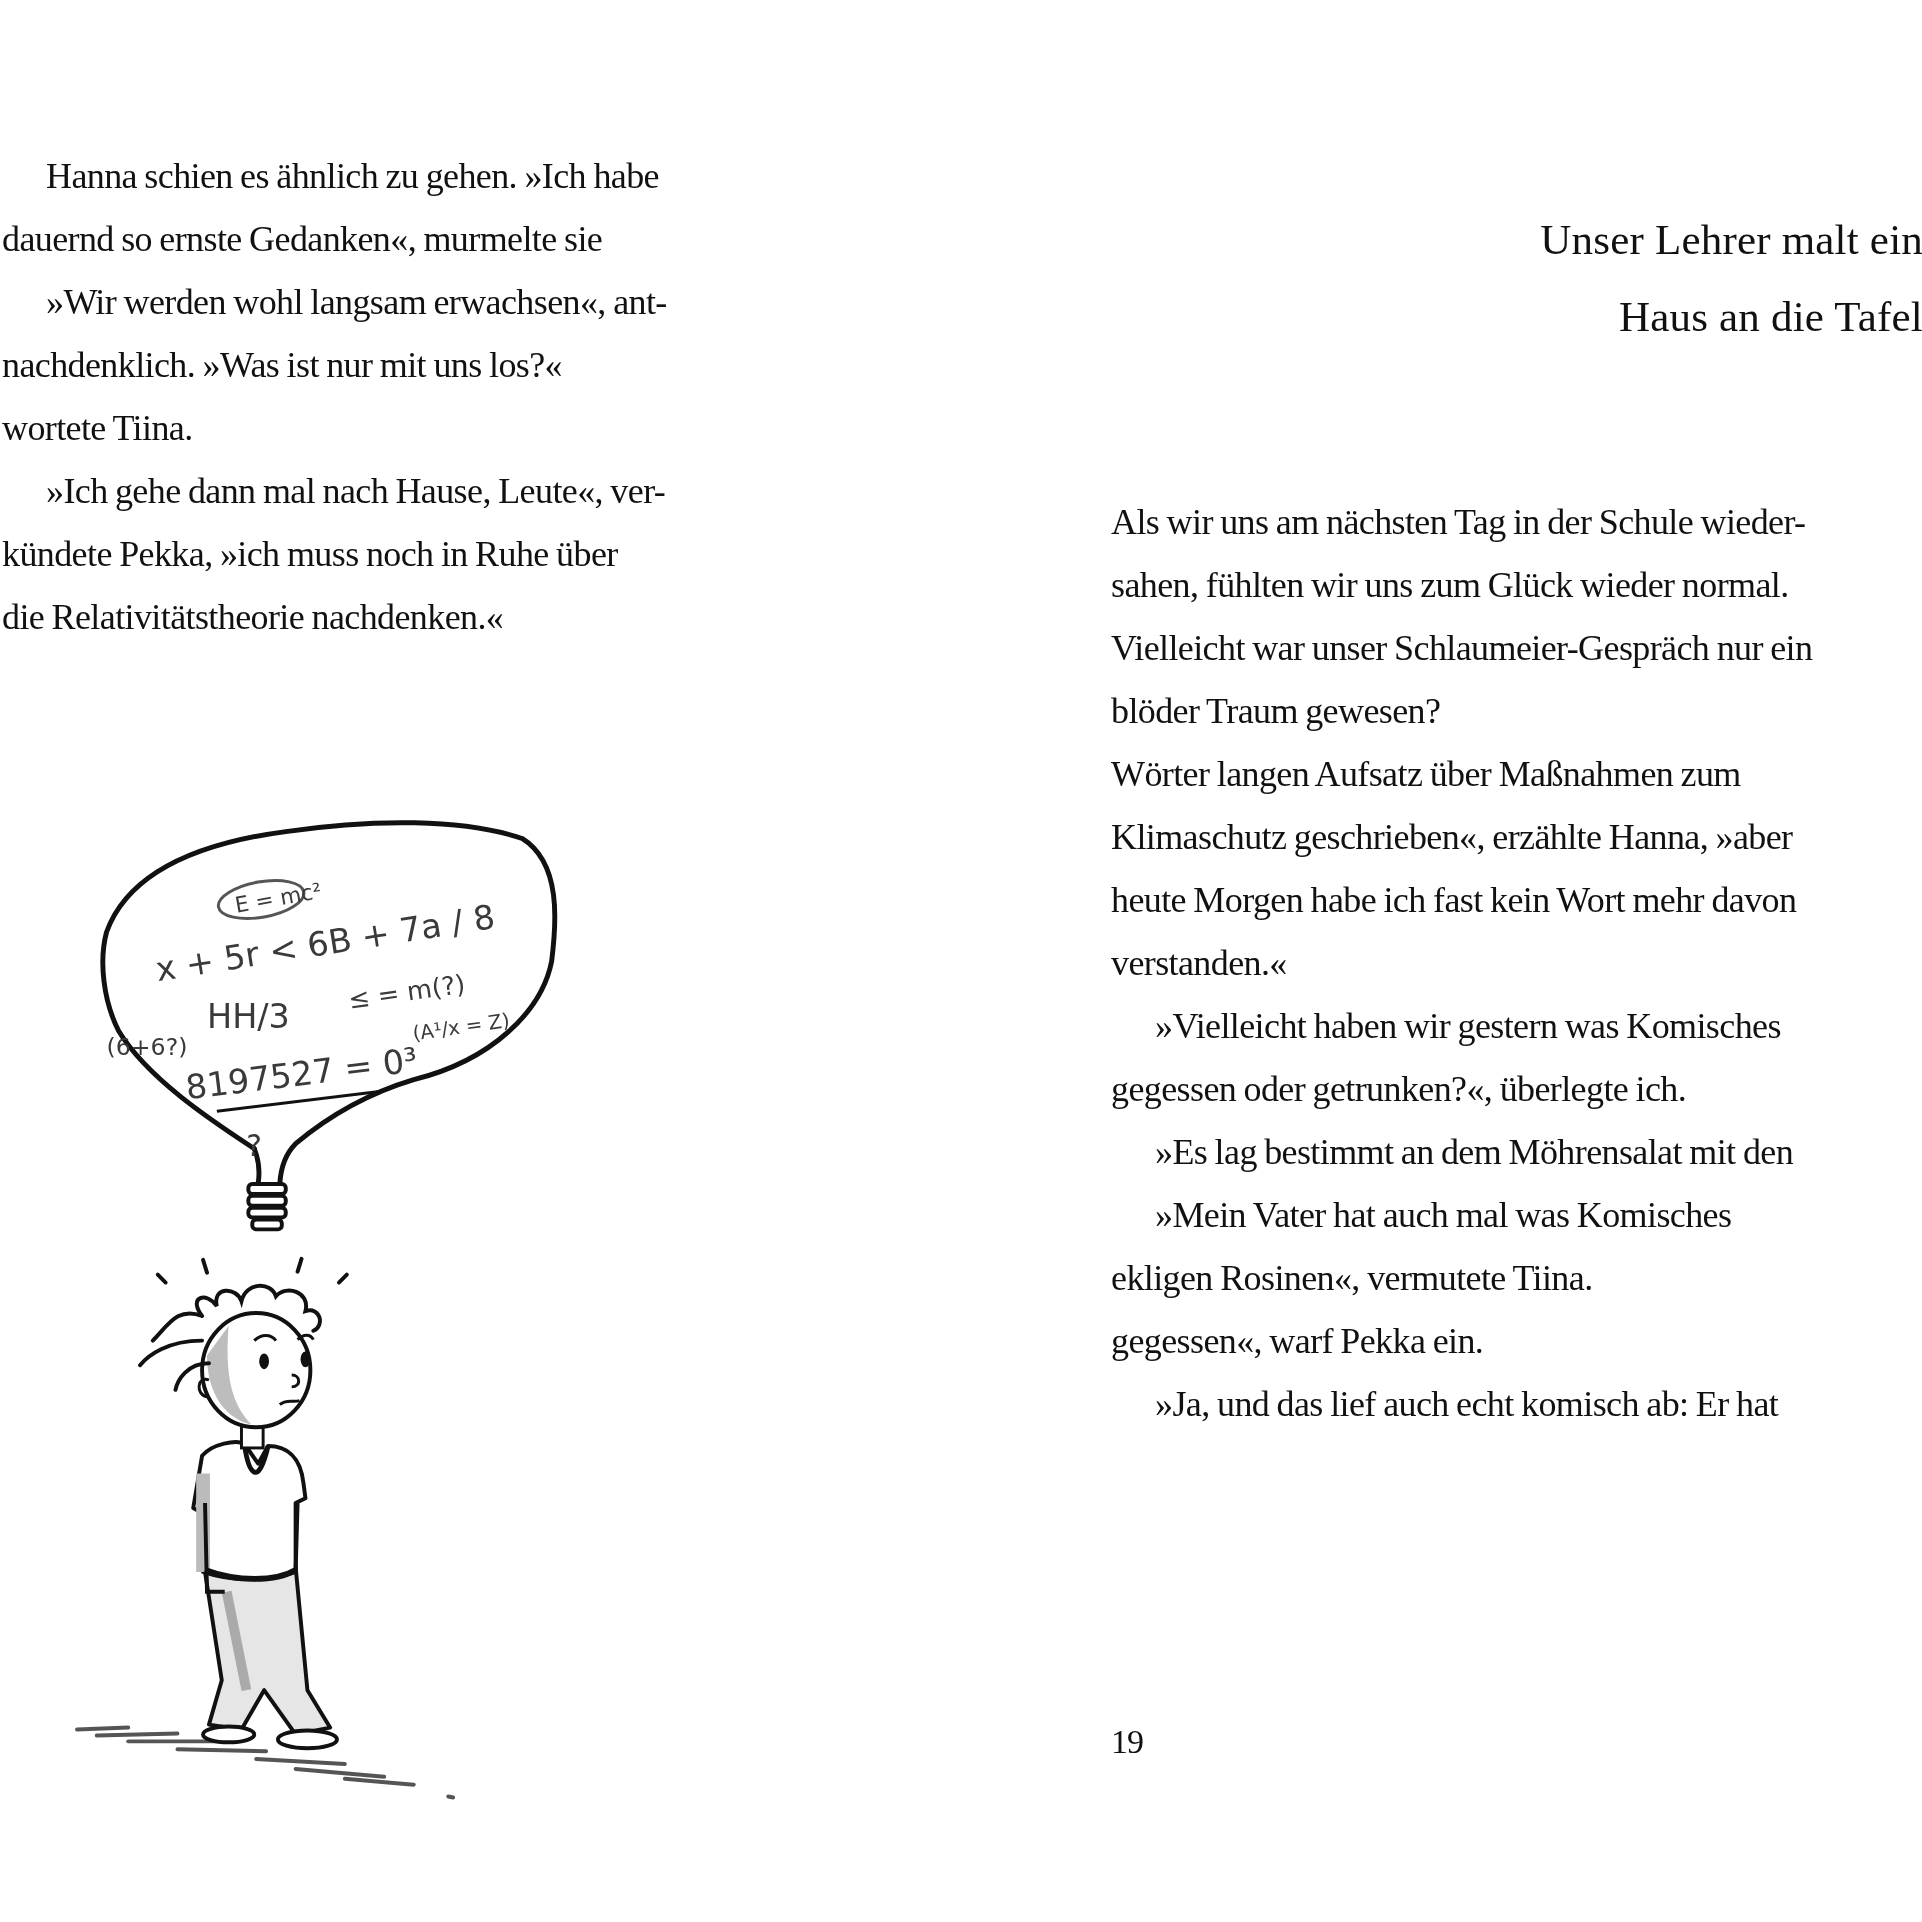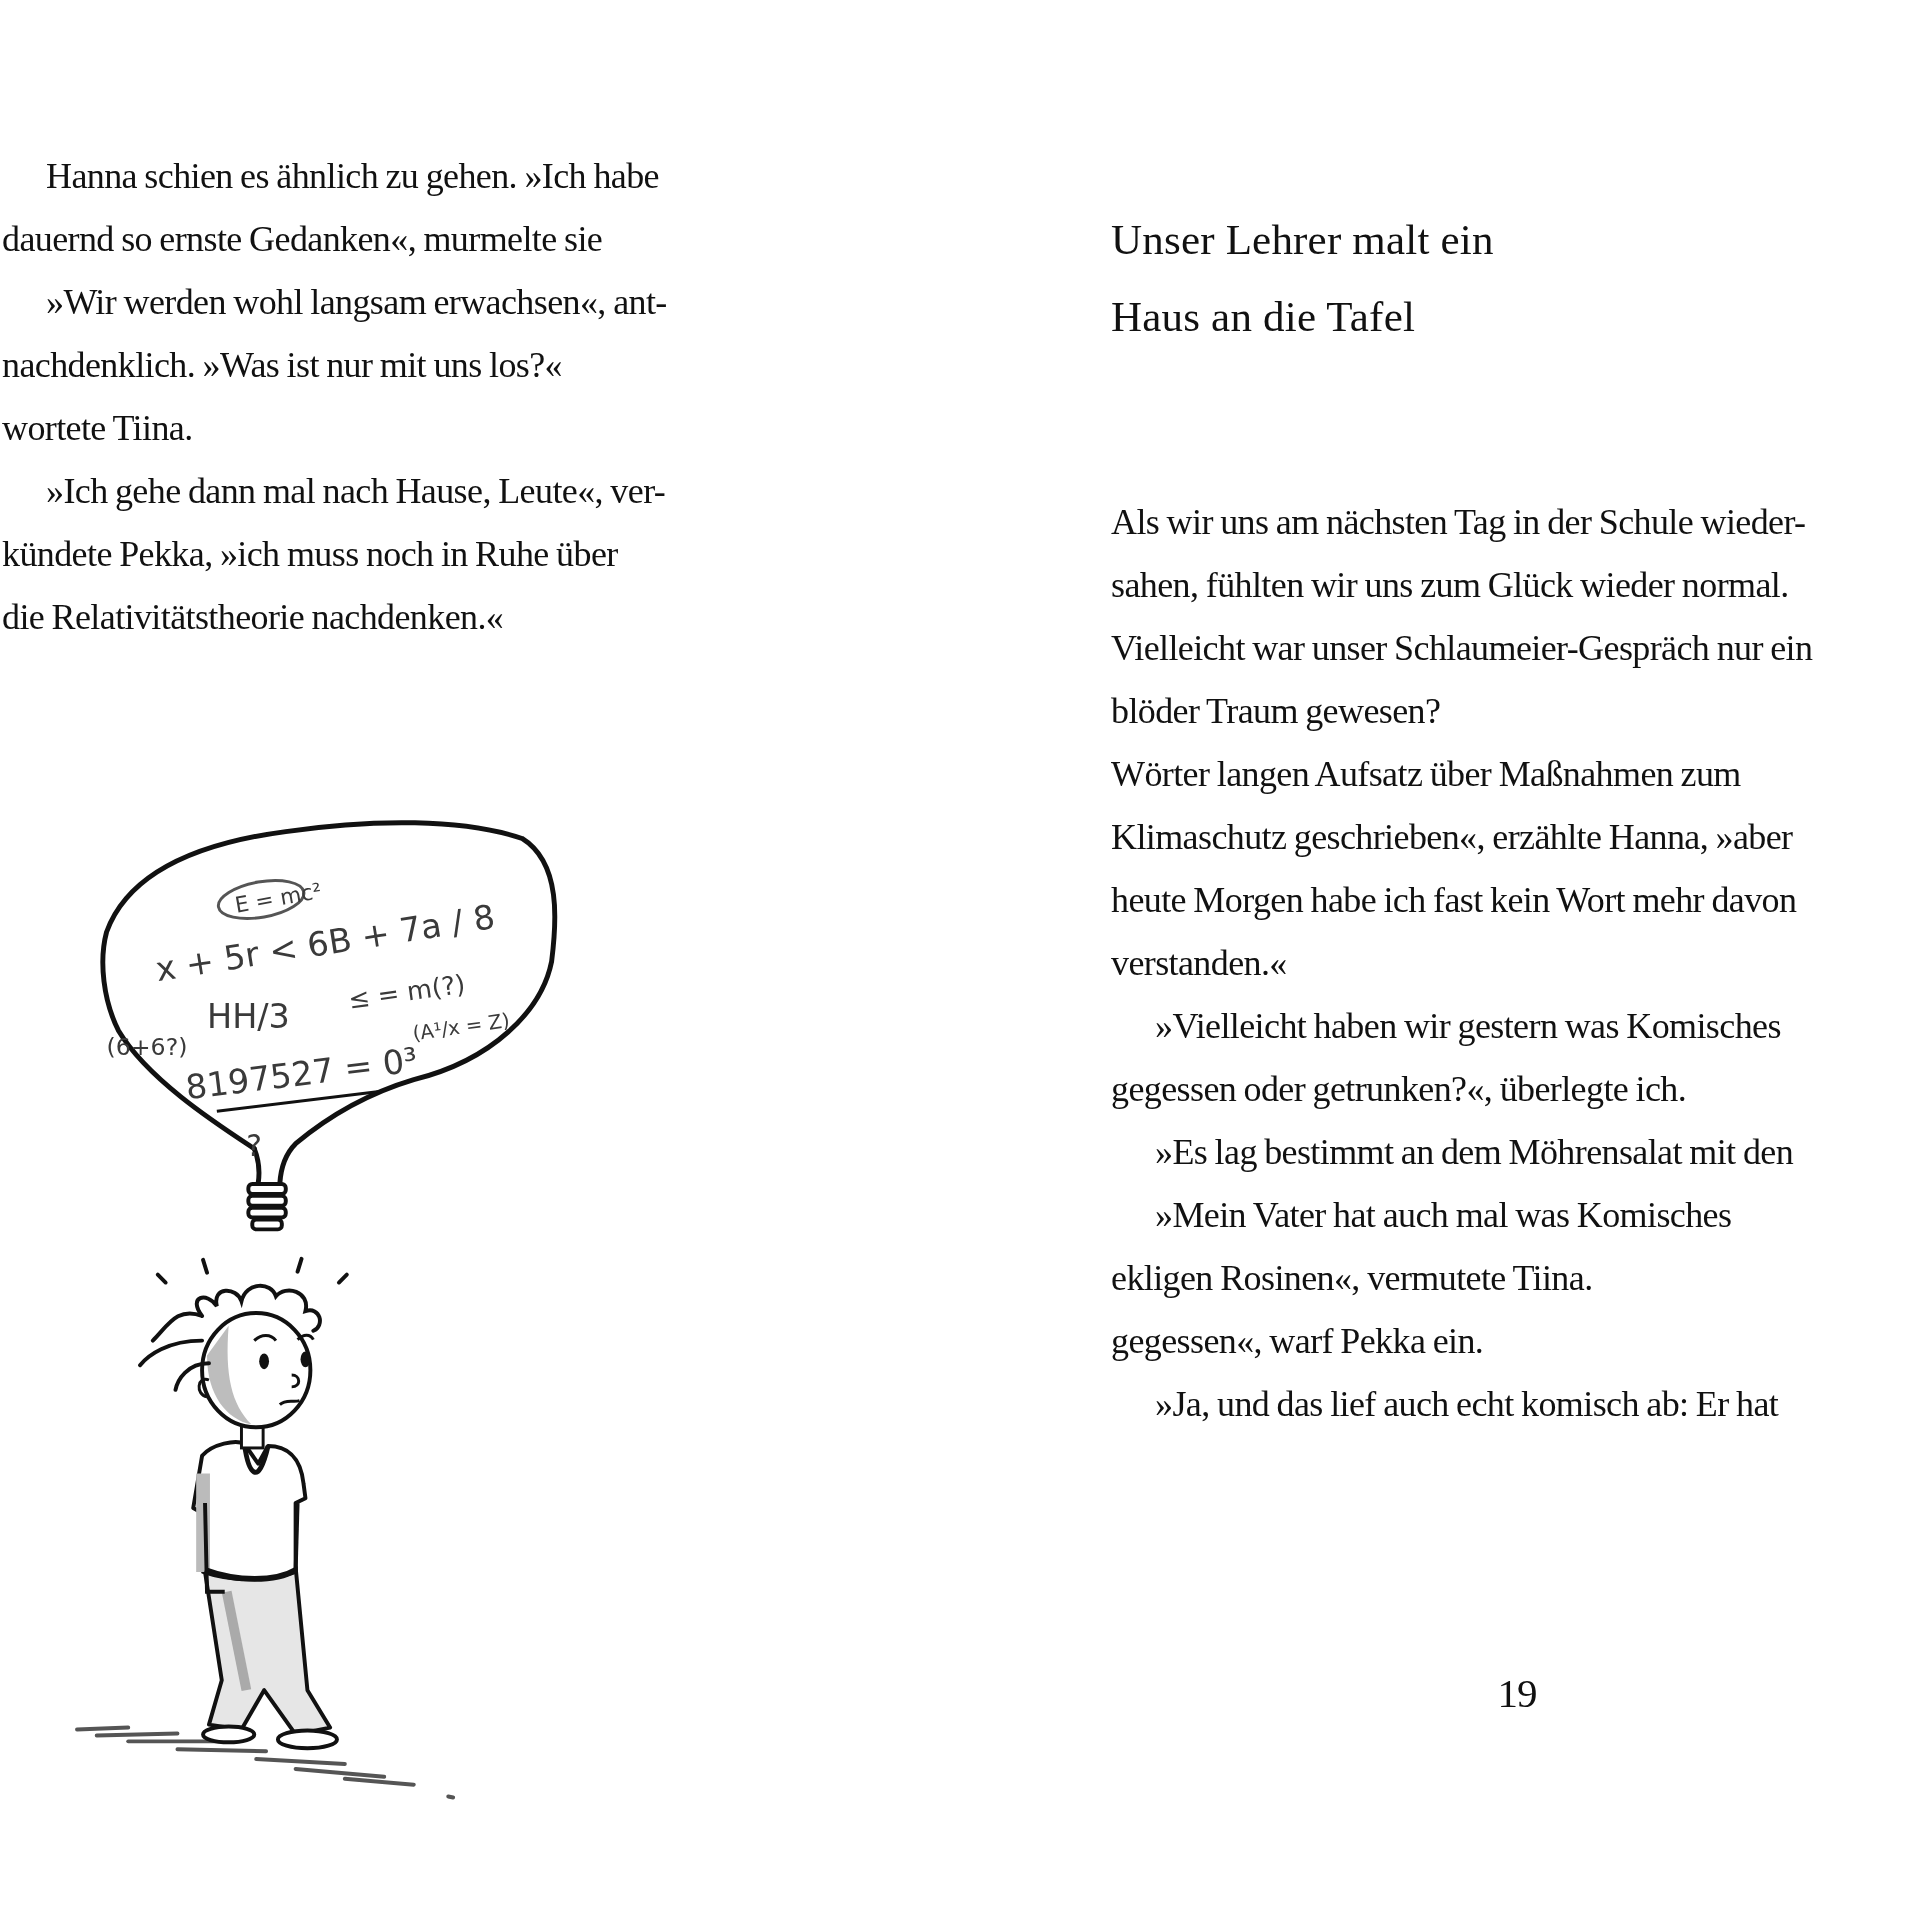--- a/index.html
+++ b/index.html
@@ -51,36 +51,36 @@
   .right-text {
     position: absolute;
     top: 475px;
     left: 0;
   }
   .chapter-title {
     position: absolute;
     top: 185px;
     left: 0;
     width: 812px;
-    text-align: left;
+    text-align: right;
     font-size: 43px;
     line-height: 77px;
     letter-spacing: 0.2px;
     padding-left: 0;
   }
   .chapter-title .line {
     height: 77px;
   }
   .page-number {
     position: absolute;
-    top: 1653px;
+    top: 1707px;
     left: 0;
     width: 812px;
-    text-align: center;
-    font-size: 41px;
+    text-align: left;
+    font-size: 34px;
     letter-spacing: -1px;
   }
   .illustration {
     position: absolute;
     left: 59px;
     top: 788px;
     width: 552px;
     height: 1024px;
   }
   .illustration svg {

